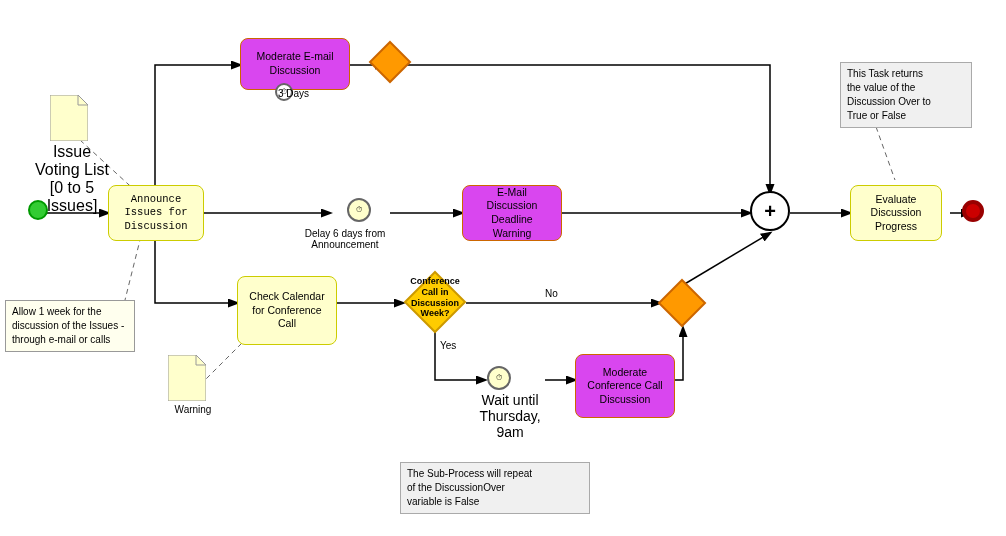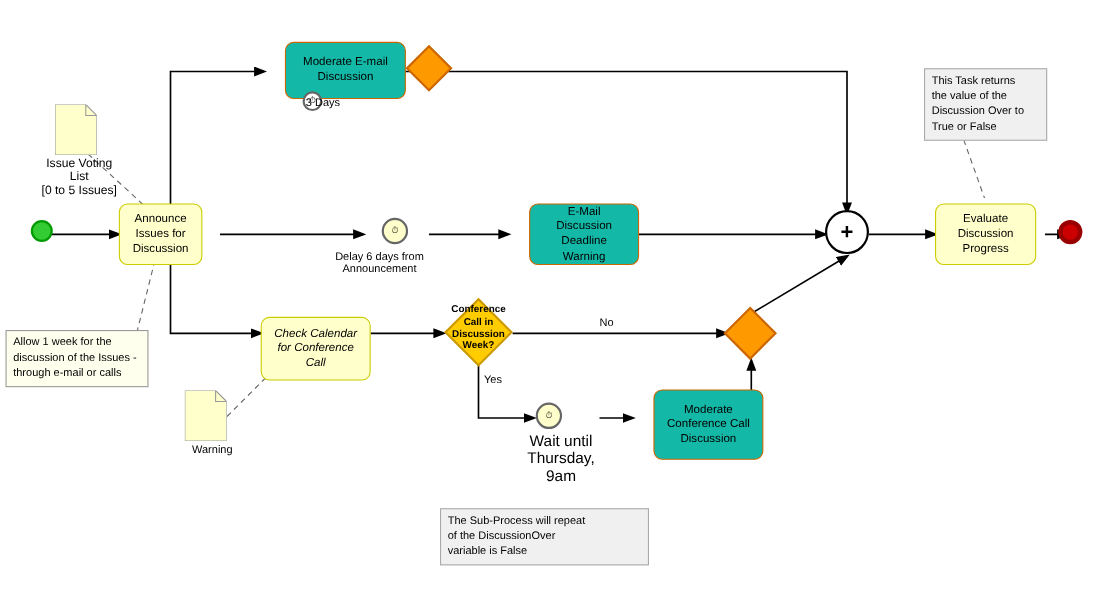--- a/index.html
+++ b/index.html
@@ -32,23 +32,22 @@
       border-radius: 8px;
       display: flex;
       align-items: center;
       justify-content: center;
       text-align: center;
       font-size: 10.5px;
       padding: 4px;
       line-height: 1.3;
     }
     .task-box.orange {
-      background: #14b8a6;
+      background: #d946ef;
       border-color: #cc6600;
-      margin-left: 19px;
     }
     .note-box {
       background: #ffffee;
       border: 1px solid #999;
       font-size: 10px;
       padding: 4px 6px;
       line-height: 1.4;
     }
     .note-box.gray {
       background: #f0f0f0;
@@ -140,21 +139,21 @@
 
     <defs>
       <marker id="arrow" markerWidth="8" markerHeight="8" refX="6" refY="3" orient="auto">
         <path d="M0,0 L0,6 L8,3 z" fill="#000"></path>
       </marker>
     </defs>
   </svg>
 
   <div class="start-event node" style="left:28px; top:200px; width:20px; height:20px;"></div>
 
-  <div class="task-box node" style="left:108px; top:185px; width:76px; height:56px;">
+  <div class="task-box node" style="left:108px; top:185px; width:96px; height:56px;font-family:Liberation Mono, monospace;">
     <span>Announce<br>Issues for<br>Discussion</span>
   </div>
 
   <div class="task-box orange node" style="left:240px; top:38px; width:110px; height:52px;">
     <span>Moderate E-mail<br>Discussion</span>
   </div>
 
   <div class="timer-circle node" style="left:275px; top:83px; width:18px; height:18px;">⏱</div>
 
   <div style="position:absolute; left:368px; top:40px; width:44px; height:44px;">
@@ -178,21 +177,21 @@
   </div>
 
   <div class="plus-circle node" style="left:750px; top:191px; width:40px; height:40px;">+</div>
 
   <div class="task-box node" style="left:850px; top:185px; width:92px; height:56px;">
     <span>Evaluate<br>Discussion<br>Progress</span>
   </div>
 
   <div class="end-event node" style="left:962px; top:200px; width:22px; height:22px;"></div>
 
-  <div class="task-box node" style="left:237px; top:288px; width:100px; height:58px;font-style:italic;">
+  <div class="task-box node" style="left:237px; top:276px; width:100px; height:69px;">
     <span>Check Calendar<br>for Conference<br>Call</span>
   </div>
 
   <div style="position:absolute; left:403px; top:270px; width:64px; height:64px;">
     <svg width="64" height="64">
         <polygon points="32,2 62,32 32,62 2,32" fill="#ffcc00" stroke="#cc9900" stroke-width="2"></polygon>
       </svg>
     <div style="position:absolute;top:6px;left:4px;width:56px;text-align:center;font-size:9px;line-height:1.2;font-weight:bold;">Conference<br>Call in<br>Discussion<br>Week?</div>
   </div>
 
@@ -221,39 +220,39 @@
   </div>
 
   <div class="node doc-icon" style="left:50px; top:95px;">
     <svg width="38" height="46">
       <polygon points="0,0 28,0 38,10 38,46 0,46" fill="#ffffcc" stroke="#999" stroke-width="1"></polygon>
       <polyline points="28,0 28,10 38,10" fill="none" stroke="#999" stroke-width="1"></polyline>
     </svg>
     <div style="position:absolute;top:0;left:0;width:38px;height:46px;display:flex;align-items:center;justify-content:center;text-align:center;font-size:9px;padding:2px;">
     </div>
   </div>
-  <div class="node" style="left:32px; top:143px; text-align:center; font-size:11px; width:80px;">
+  <div class="node" style="left:32px; top:143px; text-align:center; font-size:16px; width:80px;">
     <span>Issue Voting List<br>[0 to 5 Issues]</span>
   </div>
 
   <div class="node doc-icon" style="left:168px; top:355px;">
     <svg width="38" height="46">
       <polygon points="0,0 28,0 38,10 38,46 0,46" fill="#ffffcc" stroke="#999" stroke-width="1"></polygon>
       <polyline points="28,0 28,10 38,10" fill="none" stroke="#999" stroke-width="1"></polyline>
     </svg>
   </div>
   <div class="node" style="left:168px; top:404px; text-align:center; font-size:10px; width:50px;">
     <span>Warning</span>
   </div>
 
   <div class="note-box node" style="left:5px; top:300px; width:130px;">
     <span>Allow 1 week for the<br>discussion of the Issues -<br>through e-mail or calls</span>
   </div>
 
-  <div class="note-box gray node" style="left:840px; top:62px; width:112px;">
+  <div class="note-box gray node" style="left:840px; top:62px; width:132px;">
     <span>This Task returns<br>the value of the<br>Discussion Over to<br>True or False</span>
   </div>
 
   <div class="note-box gray node" style="left:400px; top:462px; width:190px;">
     <span>The Sub-Process will repeat<br>of the DiscussionOver<br>variable is False</span>
   </div>
 
 </div>
 
 </body></html>

